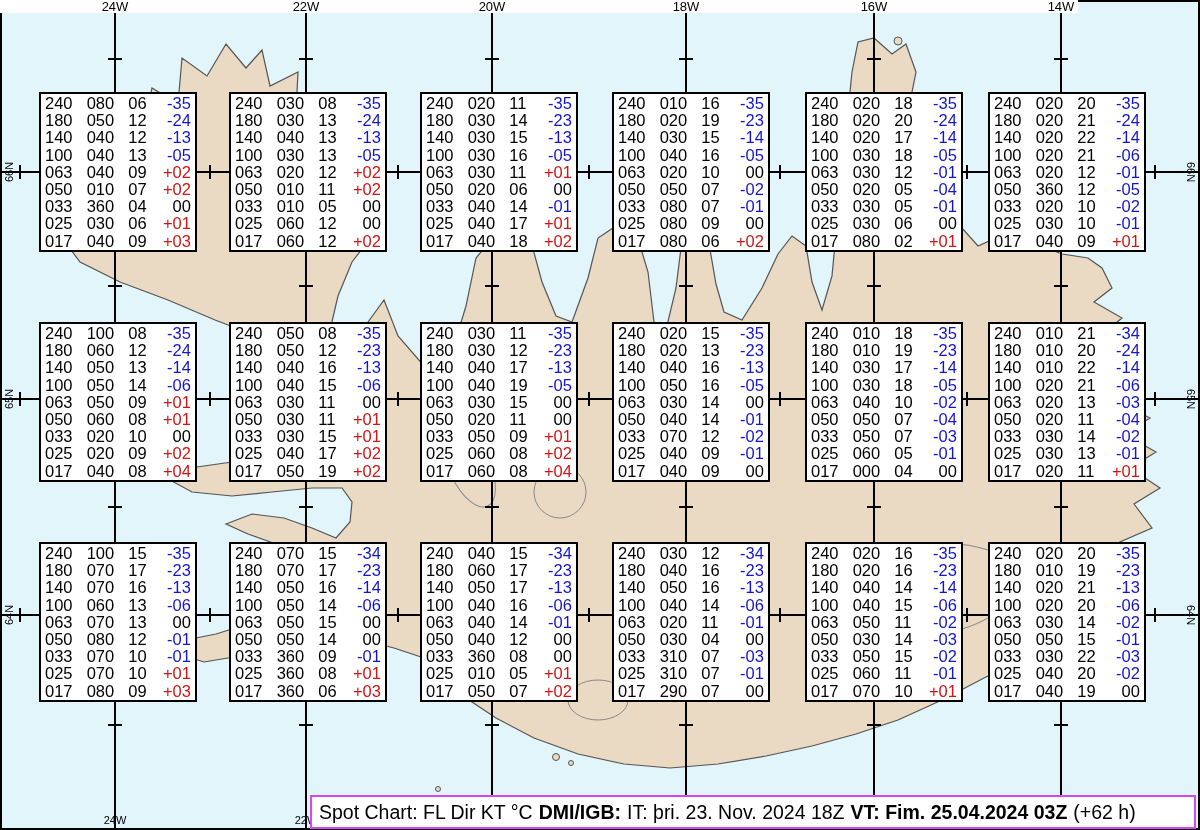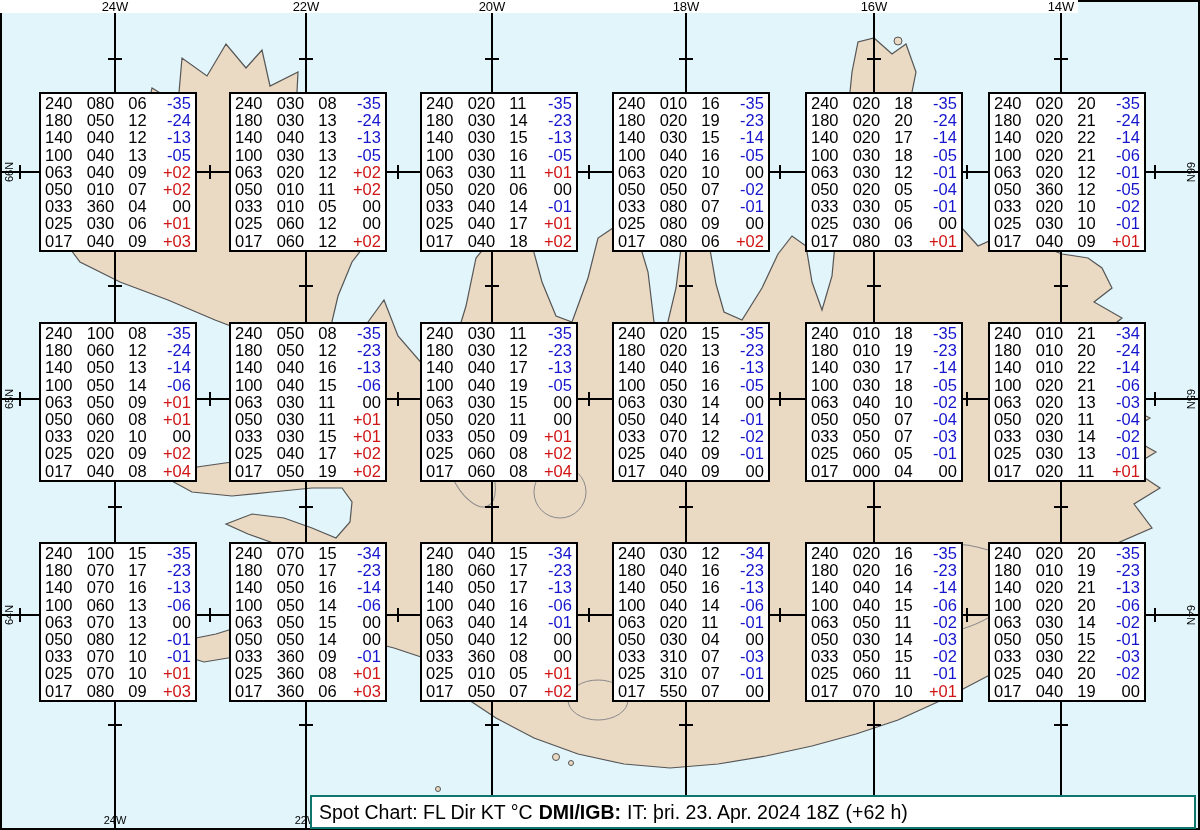--- a/index.html
+++ b/index.html
@@ -36,21 +36,21 @@
   }
   .lvl{display:flex;justify-content:space-between;line-height:17.2px;font-size:16.5px;color:#000;}
   .lvl .fl{width:31px;text-align:left;}
   .lvl .dir{width:31px;text-align:left;}
   .lvl .kt{width:21px;text-align:left;}
   .lvl .tt{width:31px;text-align:right;}
 
   
   #footer-bar{
     position:absolute;left:310px;top:795px;width:886px;height:34px;
-    background:#fff;border:2px solid #0f766e;box-sizing:border-box;z-index:6;
+    background:#fff;border:2px solid #d946ef;box-sizing:border-box;z-index:6;
     display:flex;align-items:center;padding:0 7px;white-space:nowrap;
     font-size:19.5px;color:#000;
   }
   #footer-bar .seg{margin-right:6px;}
   #footer-bar .bold{font-weight:bold;}
 </style>
 </head>
 <body>
 
 <div id="stage">
@@ -437,21 +437,21 @@
         </div>
         <div class="lvl">
           <span class="fl">025</span>
           <span class="dir">030</span>
           <span class="kt">06</span>
           <span class="tt" style="color: rgb(0, 0, 0);">00</span>
         </div>
         <div class="lvl">
           <span class="fl">017</span>
           <span class="dir">080</span>
-          <span class="kt">03</span>
+          <span class="kt">02</span>
           <span class="tt" style="color: rgb(208, 21, 21);">+01</span>
         </div>
       </div>
       <div class="spotbox" style="left: 988px; top: 92px;">
         <div class="lvl">
           <span class="fl">240</span>
           <span class="dir">020</span>
           <span class="kt">20</span>
           <span class="tt" style="color: rgb(21, 21, 205);">-35</span>
         </div>
@@ -1052,21 +1052,21 @@
           <span class="tt" style="color: rgb(21, 21, 205);">-03</span>
         </div>
         <div class="lvl">
           <span class="fl">025</span>
           <span class="dir">310</span>
           <span class="kt">07</span>
           <span class="tt" style="color: rgb(21, 21, 205);">-01</span>
         </div>
         <div class="lvl">
           <span class="fl">017</span>
-          <span class="dir">550</span>
+          <span class="dir">290</span>
           <span class="kt">07</span>
           <span class="tt" style="color: rgb(0, 0, 0);">00</span>
         </div>
       </div>
       <div class="spotbox" style="left: 805px; top: 542px;">
         <div class="lvl">
           <span class="fl">240</span>
           <span class="dir">020</span>
           <span class="kt">16</span>
           <span class="tt" style="color: rgb(21, 21, 205);">-35</span>
@@ -1174,17 +1174,18 @@
           <span class="dir">040</span>
           <span class="kt">19</span>
           <span class="tt" style="color: rgb(0, 0, 0);">00</span>
         </div>
       </div>
     </div>
 
   <div id="footer-bar">
     <span class="seg">Spot Chart: FL Dir KT °C</span>
     <span class="seg bold">DMI/IGB:</span>
-    <span class="seg">IT: þri. 23. Apr. 2024 18Z</span>
+    <span class="seg">IT: þri. 23. Nov. 2024 18Z</span>
+    <span class="seg bold">VT: Fim. 25.04.2024 03Z</span>
     <span class="seg">(+62 h)</span>
   </div>
 
 </div>
 
 </body></html>

